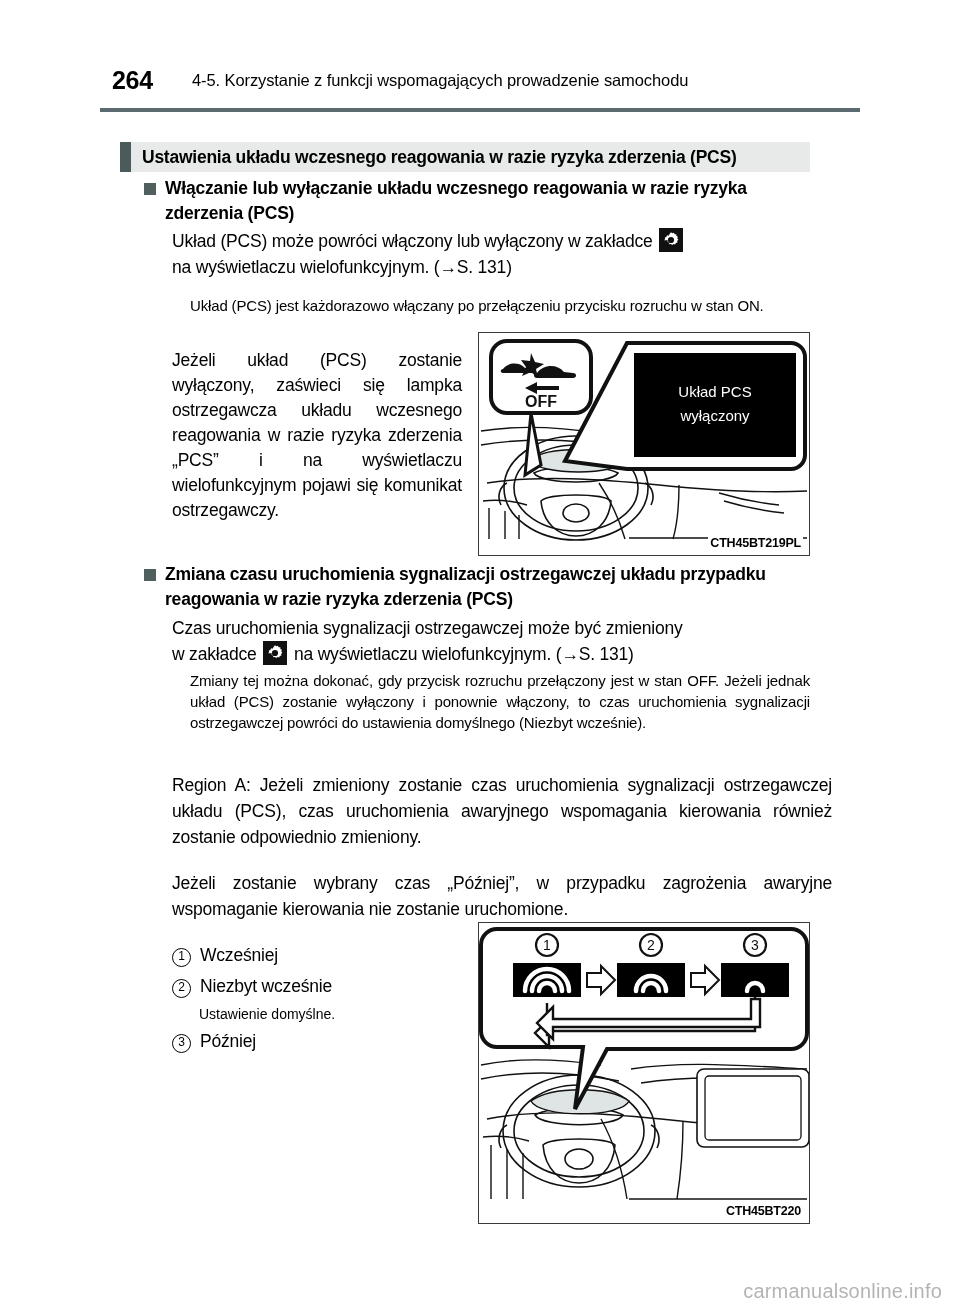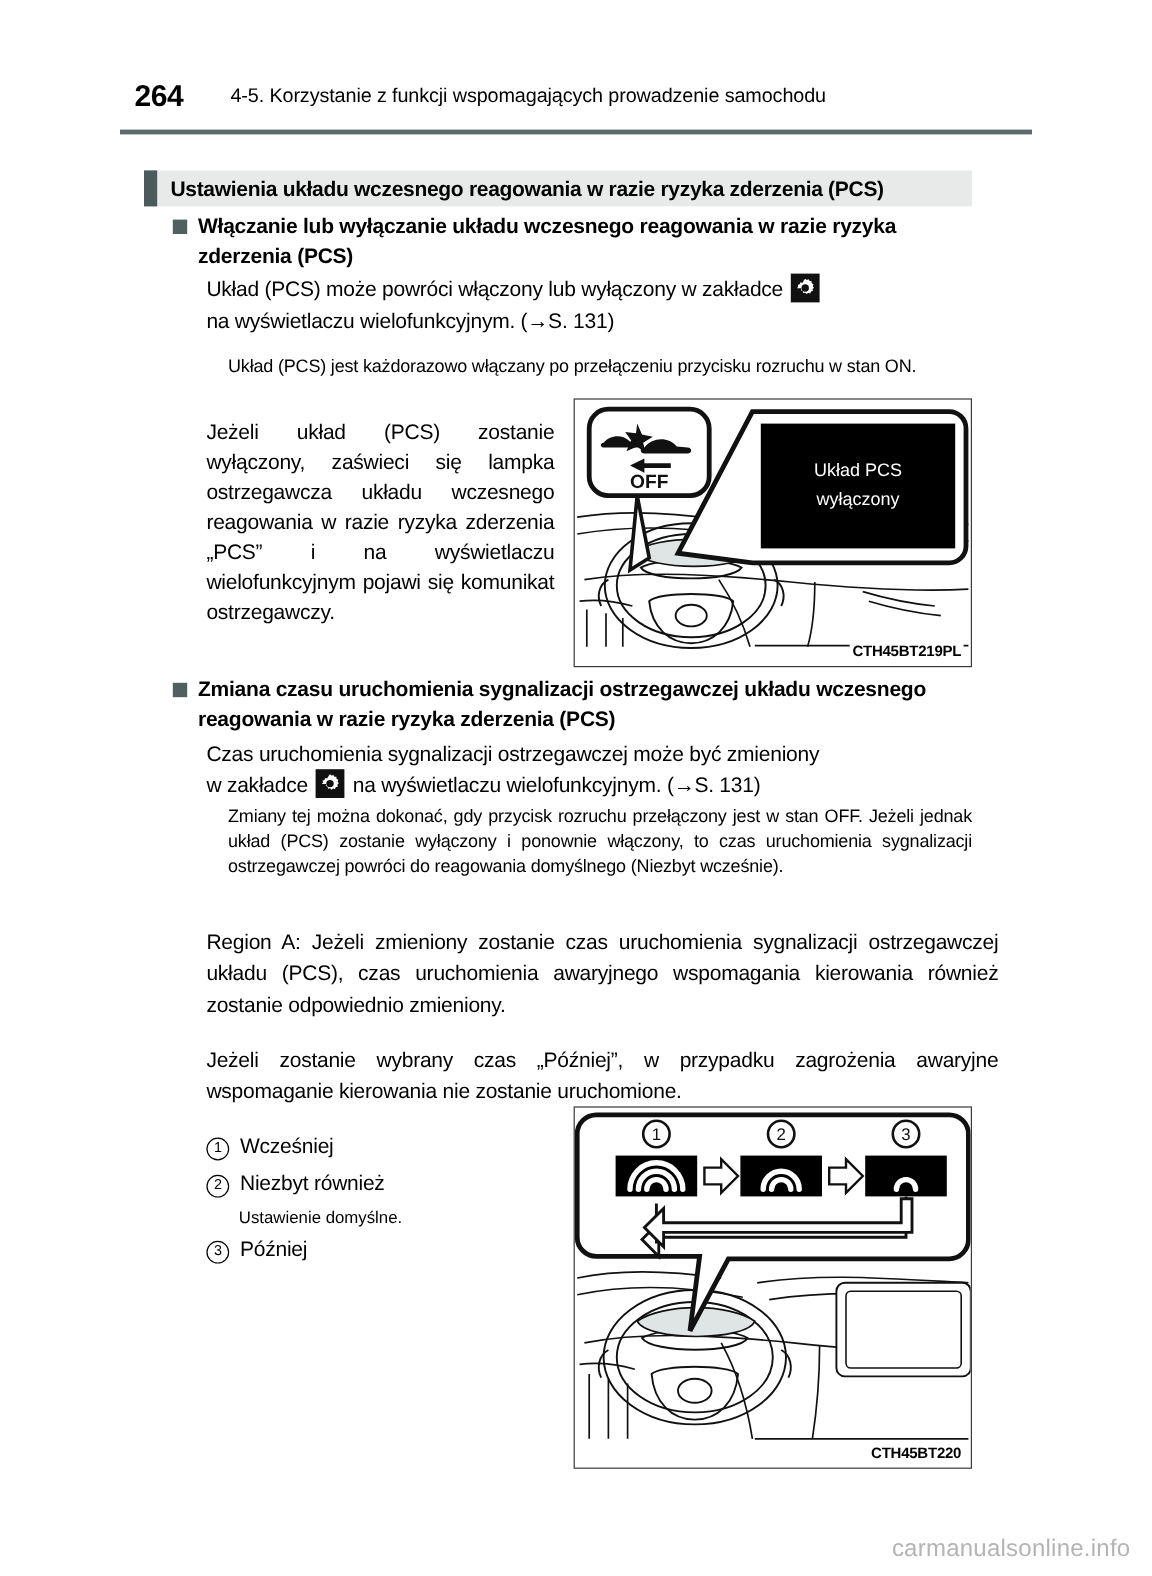--- a/index.html
+++ b/index.html
@@ -190,53 +190,53 @@
         <rect x="155" y="20" width="162" height="104" fill="#000"></rect>
         <text x="236" y="64" font-family="'Liberation Sans',sans-serif" font-size="15" text-anchor="middle" fill="#fff">Układ PCS</text>
         <text x="236" y="88" font-family="'Liberation Sans',sans-serif" font-size="15" text-anchor="middle" fill="#fff">wyłączony</text>
       </g>
     </svg>
     <div class="figcode">CTH45BT219PL</div>
   </div>
 
   <div class="blk h2row" style="left:144px; top:562px; width:690px;">
     <div class="h2mark"></div>
-    <div class="h2text" style="width:660px;">Zmiana czasu uruchomienia sygnalizacji ostrzegawczej układu wczesnego reagowania w razie ryzyka zderzenia (PCS)</div>
+    <div class="h2text" style="width:660px;">Zmiana czasu uruchomienia sygnalizacji ostrzegawczej układu przypadku reagowania w razie ryzyka zderzenia (PCS)</div>
   </div>
 
   <div class="blk" style="left:172px; top:615px; width:660px;">
     <div class="body-l1 nojust" style="width:660px;">
       <span>Czas uruchomienia sygnalizacji ostrzegawczej może być zmieniony</span>
     </div>
     <div class="body-l1 nojust" style="width:660px;">
       <span>w zakładce</span>
       <span class="gear">
         <svg width="18" height="18" viewBox="0 0 18 18">
           <g fill="#ffffff">
             <path d="M9 1.2 l1.3 1.1 1.6-.55 .75 1.5 1.7 .1 .05 1.7 1.5 .8-.6 1.6 1.05 1.3-1.25 1.15 .35 1.65-1.65 .45-.65 1.55-1.6-.5-1.35 1.05-1.2-1.2-1.65 .3-.35-1.65-1.55-.7 .45-1.6L2.1 9.3l1.1-1.25-.4-1.65 1.6-.5 .6-1.6 1.6 .45L7.9 2.5z"></path>
           </g>
           <circle cx="9" cy="9" r="3.1" fill="#111"></circle>
         </svg>
       </span>
       <span>na wyświetlaczu wielofunkcyjnym. (→S. 131)</span>
     </div>
   </div>
 
-  <div class="blk body-l2" style="left:190px; top:670px; width:620px;">Zmiany tej można dokonać, gdy przycisk rozruchu przełączony jest w stan OFF. Jeżeli jednak układ (PCS) zostanie wyłączony i ponownie włączony, to czas uruchomienia sygnalizacji ostrzegawczej powróci do reagowania domyślnego (Niezbyt wcześnie).</div>
+  <div class="blk body-l2" style="left:190px; top:670px; width:620px;">Zmiany tej można dokonać, gdy przycisk rozruchu przełączony jest w stan OFF. Jeżeli jednak układ (PCS) zostanie wyłączony i ponownie włączony, to czas uruchomienia sygnalizacji ostrzegawczej powróci do ustawienia domyślnego (Niezbyt wcześnie).</div>
 
   <div class="blk body-l1" style="left:172px; top:772px; width:660px;">Region A: Jeżeli zmieniony zostanie czas uruchomienia sygnalizacji ostrzegawczej układu (PCS), czas uruchomienia awaryjnego wspomagania kierowania również zostanie odpowiednio zmieniony.</div>
 
   <div class="blk body-l1" style="left:172px; top:870px; width:660px;">Jeżeli zostanie wybrany czas „Później”, w przypadku zagrożenia awaryjne wspomaganie kierowania nie zostanie uruchomione.</div>
 
   <div class="blk" style="left:172px; top:940px; width:290px;">
     <div class="listline">
       <span class="cnum">1</span><span>Wcześniej</span>
     </div>
     <div class="listline">
-      <span class="cnum">2</span><span>Niezbyt również</span>
+      <span class="cnum">2</span><span>Niezbyt wcześnie</span>
     </div>
     <div class="sublist">Ustawienie domyślne.</div>
     <div class="listline">
       <span class="cnum">3</span><span>Później</span>
     </div>
   </div>
 
   <div class="figure" style="left:478px; top:922px; width:330px; height:300px;">
     <svg width="330" height="300" viewBox="0 0 330 300">
 

